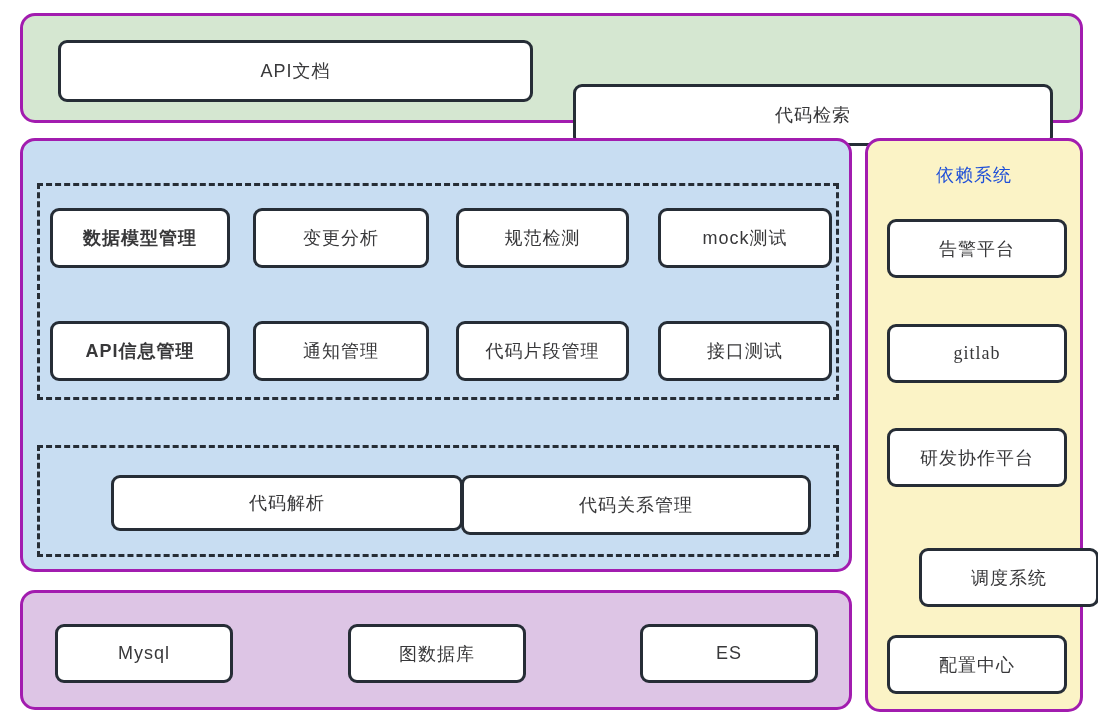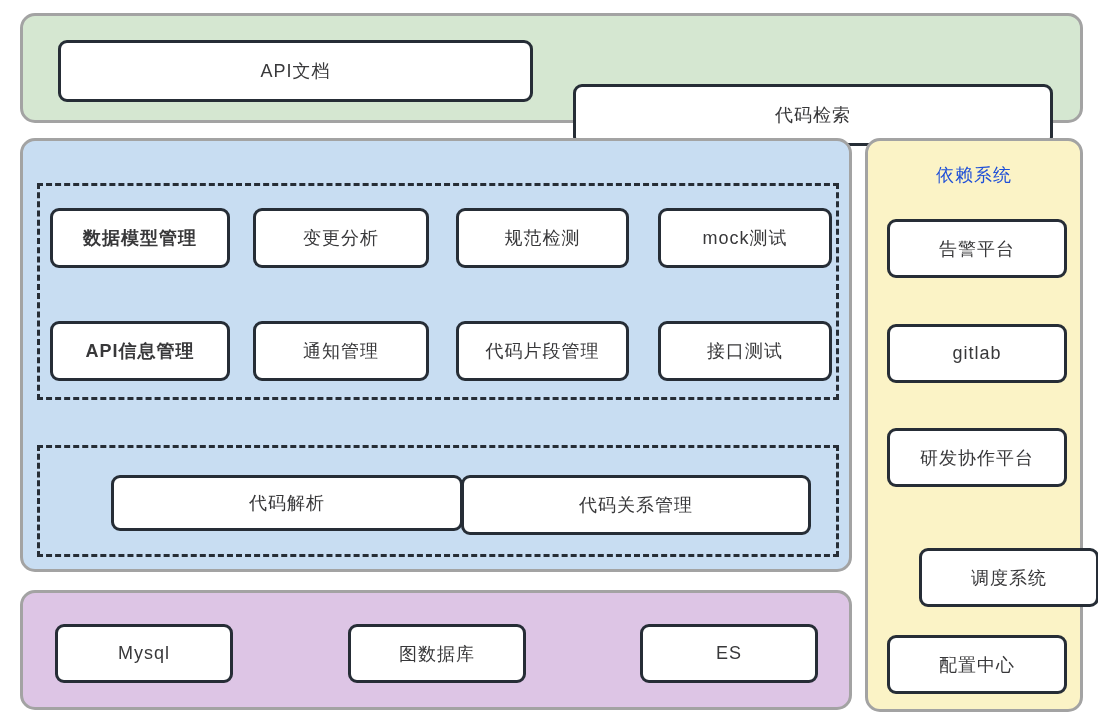--- a/index.html
+++ b/index.html
@@ -10,21 +10,21 @@
   }
   .canvas {
     position: relative;
     width: 1098px;
     height: 728px;
     background: #ffffff;
     overflow: hidden;
   }
   .panel {
     position: absolute;
-    border: 3px solid #a3a3a3;
+    border: 3px solid #a21caf;
     border-radius: 15px;
     box-sizing: border-box;
     padding-left: 11px;
   }
   .panel-green  { left: 20px;  top: 13px;  width: 1063px; height: 110px; background: #d5e7d1; }
   .panel-blue   { left: 20px;  top: 138px; width: 832px;  height: 434px; background: #c8ddf2; }
   .panel-yellow { left: 865px; top: 138px; width: 218px;  height: 574px; background: #fbf3c6; }
   .panel-purple { left: 20px;  top: 590px; width: 832px;  height: 120px; background: #ddc5e5; }
 
   .dashed-group {
@@ -69,21 +69,21 @@
   
   .dep-title {
     position: absolute;
     left: 0; top: 22px;
     width: 100%;
     text-align: center;
     font-size: 18px;
     color: #1d4ed8;
     letter-spacing: 1px;
   }
-  .dep-item { left: 19px; width: 180px; height: 59px; }
+  .dep-item { left: 19px; width: 180px; height: 59px; font-family: Liberation Serif, serif; }
   .dep-0 { top: 78px; }
   .dep-1 { top: 183px; }
   .dep-2 { top: 287px; }
   .dep-3 { top: 407px; margin-left: 32px; }
   .dep-4 { top: 494px; }
 
   
   .n-mysql   { left: 32px;  top: 31px; width: 178px; height: 59px; }
   .n-graphdb { left: 325px; top: 31px; width: 178px; height: 59px; }
   .n-es      { left: 617px; top: 31px; width: 178px; height: 59px; }

